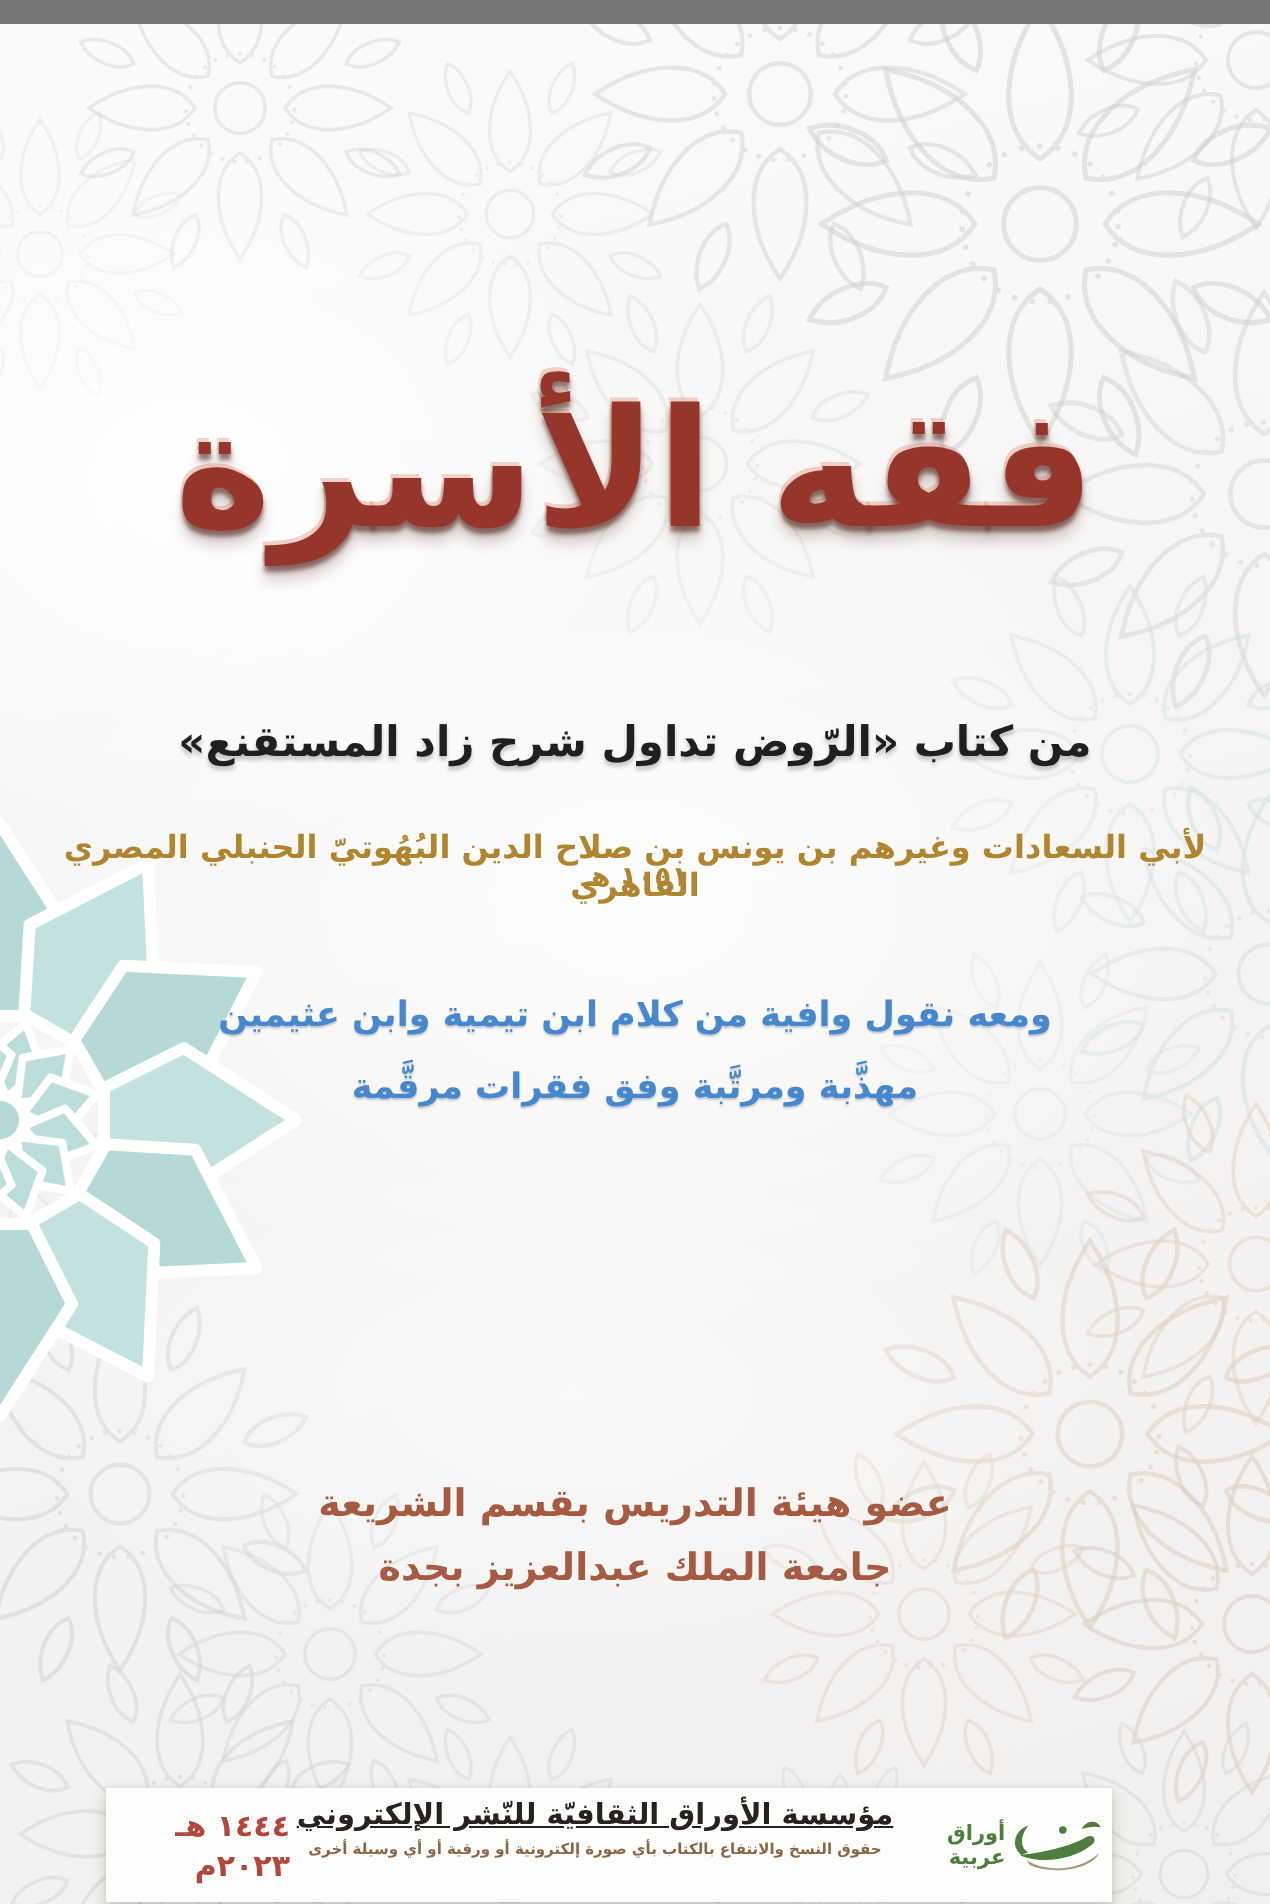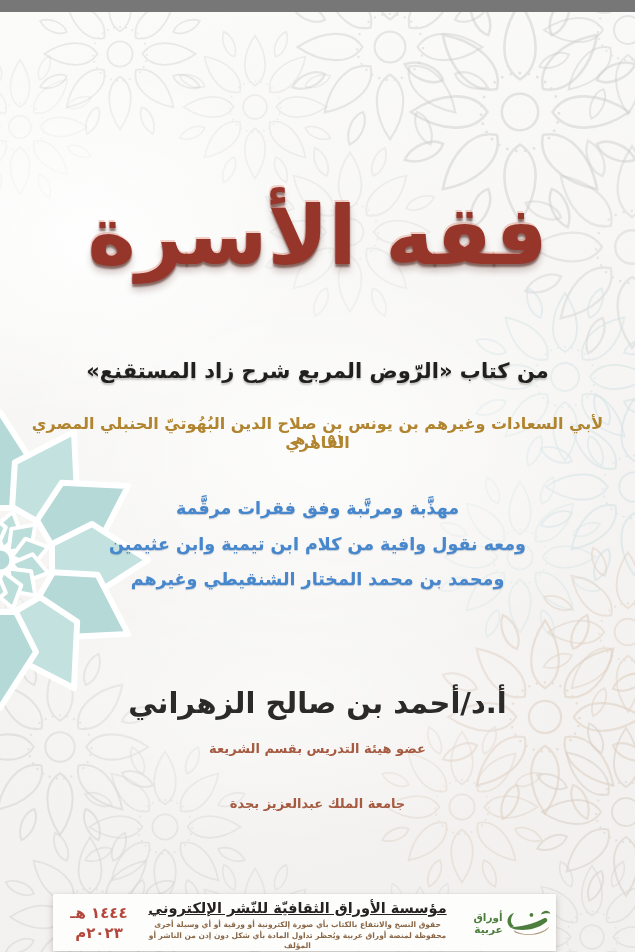--- a/index.html
+++ b/index.html
@@ -38,35 +38,35 @@
     text-shadow:0 3px 2px rgba(70,18,10,.55), 0 7px 7px rgba(70,18,10,.22), -1px -2px 0 rgba(224,130,110,.35);
   }
   .source{top:347px;font-size:21px;font-weight:bold;color:var(--source-black);
     text-shadow:0 2px 2px rgba(0,0,0,.22);}
   .orig{top:402px;font-size:16px;font-weight:bold;color:var(--gold);padding:0 14px;box-sizing:border-box;}
   .year{top:419px;font-size:14px;font-weight:bold;color:var(--gold);}
   .features{top:479px;font-size:17.5px;line-height:35.5px;font-weight:bold;color:var(--feature-blue);
     text-shadow:0 1px 1px rgba(30,60,100,.25);}
   .prepared{top:636px;font-size:22px;font-weight:bold;color:var(--dark-text);}
   .name{top:674px;font-size:29px;font-weight:bold;color:var(--dark-text);}
-  .role{font-size:13px;font-weight:bold;color:var(--terracotta);}
+  .role{font-size:19px;font-weight:bold;color:var(--terracotta);}
   .r1{top:729px;}
-  .r2{top:784px;}
+  .r2{top:761px;}
   .footer{
     position:absolute;left:53px;top:882px;width:503px;height:57px;
     background:#fdfdfc;box-shadow:0 3px 7px rgba(90,80,70,.28), 0 0 0 1px rgba(0,0,0,.02);
     display:flex;direction:rtl;align-items:stretch;
   }
   .f-logo{width:106px;display:flex;flex-direction:row;align-items:center;justify-content:center;padding-top:2px;}
   .f-logo-text{font-size:10.5px;font-weight:bold;color:var(--logo-green);margin-top:-1px;}
   .f-center{flex:1;text-align:center;padding-top:6px;direction:rtl;}
   .f-title{font-size:14.5px;font-weight:bold;color:var(--footer-title);text-decoration:underline;}
   .f-small{font-size:7.5px;line-height:10.5px;color:var(--footer-brown);font-weight:bold;}
   .f-small.first{margin-top:4px;}
-  .f-dates{width:92px;text-align:center;color:var(--date-red);font-size:15px;font-weight:bold;line-height:20px;padding-top:9px;}
+  .f-dates{width:92px;color:var(--date-red);font-size:15px;font-weight:bold;line-height:20px;padding-top:9px;}
 </style>
 </head>
 <body>
 
 <div class="page">
 
   <svg class="bg" width="635" height="952" viewBox="0 0 635 952" aria-hidden="true">
     <defs>
       <path id="pB" d="M0,-84 C15,-62 17,-36 0,-25 C-17,-36 -15,-62 0,-84 Z"></path>
       <path id="pO" d="M0,-96 C8,-87 8,-71 0,-64 C-8,-71 -8,-87 0,-96 Z"></path>
@@ -152,34 +152,32 @@
         <use href="#td" transform="rotate(255)"></use>
       <use href="#td" transform="rotate(285)"></use>
         <use href="#td" transform="rotate(315)"></use>
         <use href="#td" transform="rotate(345)"></use>
       <circle r="12" fill="#b4d9d6" stroke-width="5"></circle>
     </g>
   </svg>
 
   <h1 class="txt title" dir="rtl">فقه الأسرة</h1>
 
-  <div class="txt source" dir="rtl">من كتاب «الرّوض المربع شرح زاد المستقنع»</div>
+  <div class="txt source" dir="rtl">من كتاب «الرّوض تداول شرح زاد المستقنع»</div>
 
   <div class="txt orig" dir="rtl">لأبي السعادات وغيرهم بن يونس بن صلاح الدين البُهُوتيّ الحنبلي المصري القاهري</div>
 
   <div class="txt year" dir="rtl">١٠٥١ هـ</div>
 
   <div class="txt features" dir="rtl">
+    <div>ومعه نقول وافية من كلام ابن تيمية وابن عثيمين</div>
     <div>مهذَّبة ومرتَّبة وفق فقرات مرقَّمة</div>
-    <div>ومعه نقول وافية من كلام ابن تيمية وابن عثيمين</div>
-    <div>ومحمد بن محمد المختار الشنقيطي وغيرهم</div>
   </div>
 
 
-  <div class="txt name" dir="rtl">أ.د/أحمد بن صالح الزهراني</div>
 
   <div class="txt role r1" dir="rtl">عضو هيئة التدريس بقسم الشريعة</div>
 
   <div class="txt role r2" dir="rtl">جامعة الملك عبدالعزيز بجدة</div>
 
   <div class="footer">
 
     <div class="f-logo">
       <svg width="62" height="34" viewBox="0 0 62 34" aria-hidden="true">
 
@@ -189,21 +187,20 @@
         <path d="M9,21 C3,17 4,7 13,4 C8,10 8,17 13,19.5 Z" fill="#4e7e3e"></path>
         <path d="M44,6 C46,1 53,0 55,5 C51,4 47,5 44,6 Z" fill="#4e7e3e"></path>
         <circle cx="33" cy="6.5" r="2.2" fill="#4e7e3e"></circle>
       </svg>
       <div class="f-logo-text" dir="rtl">أوراق عربية</div>
     </div>
 
     <div class="f-center">
       <div class="f-title" dir="rtl">مؤسسة الأوراق الثقافيّة للنّشر الإلكتروني</div>
       <div class="f-small first" dir="rtl">حقوق النسخ والانتفاع بالكتاب بأي صورة إلكترونية أو ورقية أو أي وسيلة أخرى</div>
-      <div class="f-small" dir="rtl">محفوظة لمنصة أوراق عربية ويُحظر تداول المادة بأي شكل دون إذن من الناشر أو المؤلف</div>
     </div>
 
     <div class="f-dates">
       <div dir="rtl">١٤٤٤ هـ</div>
       <div dir="rtl">٢٠٢٣م</div>
     </div>
 
   </div>
 </div>
 

